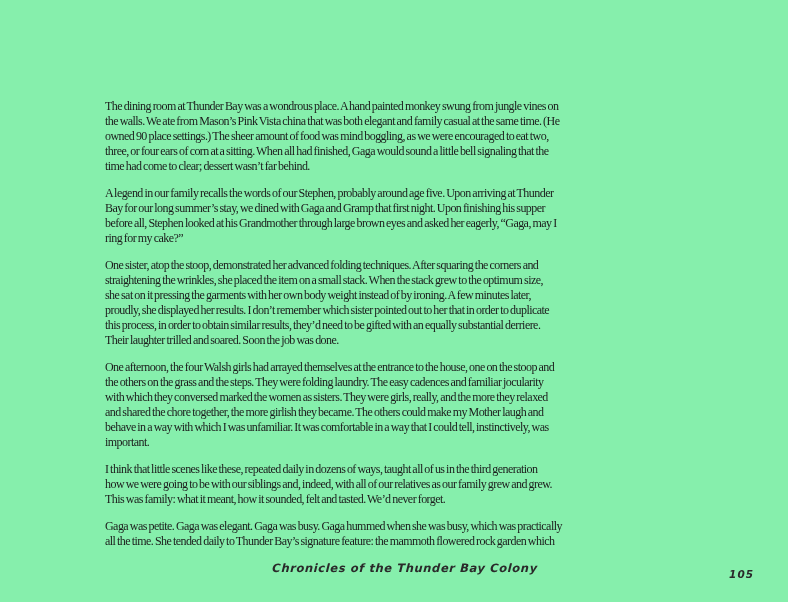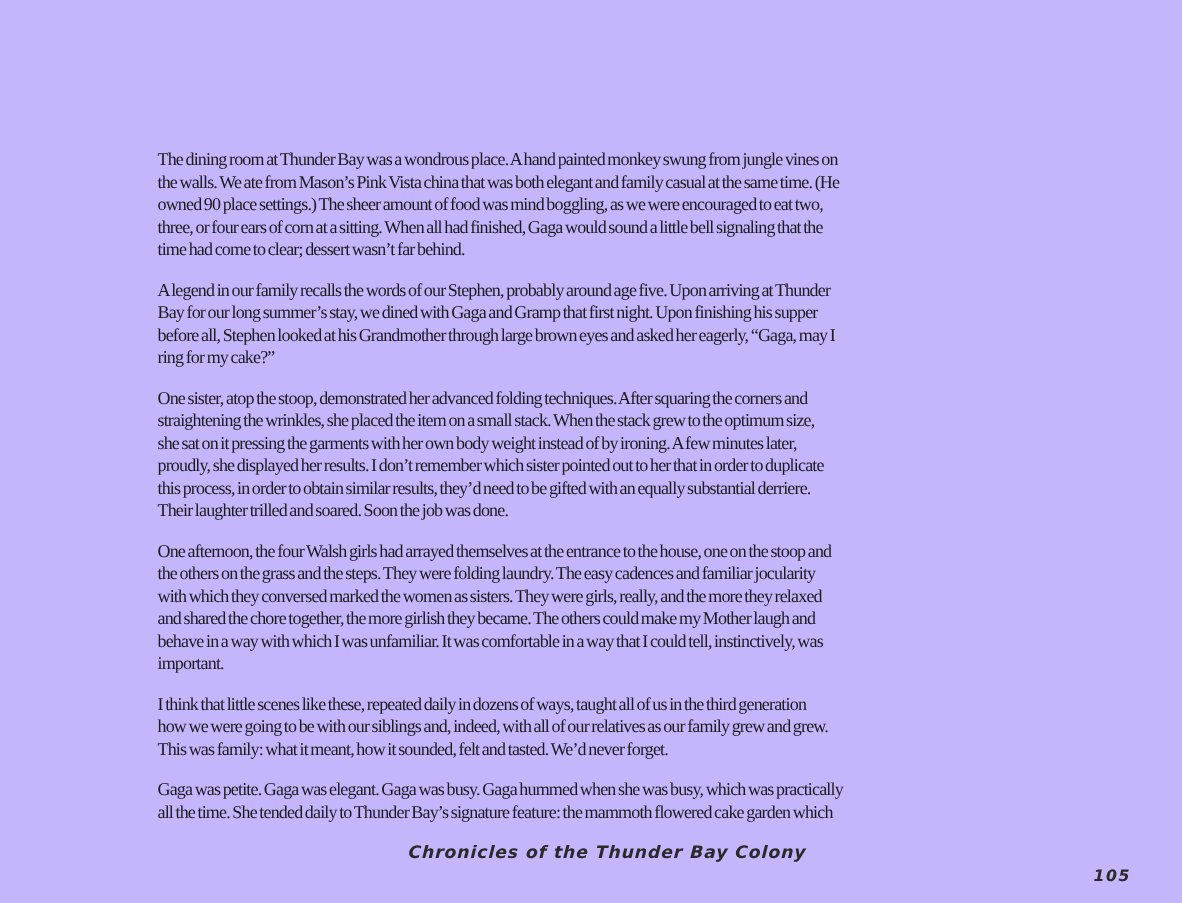--- a/index.html
+++ b/index.html
@@ -4,21 +4,21 @@
 <style>
   html, body {
     margin: 0;
     padding: 0;
     background: #ffffff;
   }
   .page {
     position: relative;
     width: 788px;
     height: 602px;
-    background: #c4b5fd;
+    background: #86efac;
     overflow: hidden;
     font-family: "Liberation Serif", serif;
   }
   .text-block {
     position: absolute;
     left: 105px;
     top: 99px;
     width: 585px;
   }
   .para {
@@ -46,21 +46,21 @@
     font-style: italic;
     font-weight: 600;
     font-size: 11.5px;
     letter-spacing: 0.6px;
     color: #2a2a2a;
     white-space: nowrap;
   }
   .page-number {
     position: absolute;
     right: 34px;
-    top: 17px;
+    top: 7px;
     font-family: "DejaVu Sans", sans-serif;
     font-style: italic;
     font-weight: 600;
     font-size: 10.5px;
     letter-spacing: 1px;
     color: #2a2a2a;
   }
 </style>
 </head>
 <body>
@@ -86,21 +86,21 @@
     <p class="para">One afternoon, the four Walsh girls had arrayed themselves at the entrance to the house, one on the stoop and
 the others on the grass and the steps. They were folding laundry. The easy cadences and familiar jocularity
 with which they conversed marked the women as sisters. They were girls, really, and the more they relaxed
 and shared the chore together, the more girlish they became. The others could make my Mother laugh and
 behave in a way with which I was unfamiliar. It was comfortable in a way that I could tell, instinctively, was
 important.</p>
     <p class="para">I think that little scenes like these, repeated daily in dozens of ways, taught all of us in the third generation
 how we were going to be with our siblings and, indeed, with all of our relatives as our family grew and grew.
 This was family: what it meant, how it sounded, felt and tasted. We’d never forget.</p>
     <p class="para">Gaga was petite. Gaga was elegant. Gaga was busy. Gaga hummed when she was busy, which was practically
-all the time. She tended daily to Thunder Bay’s signature feature: the mammoth flowered cake garden which</p>
+all the time. She tended daily to Thunder Bay’s signature feature: the mammoth flowered rock garden which</p>
   </div>
 
   <div class="footer">
     <span class="footer-title">Chronicles of the Thunder Bay Colony</span>
     <span class="page-number">105</span>
   </div>
 
 </div>
 
 </body></html>

